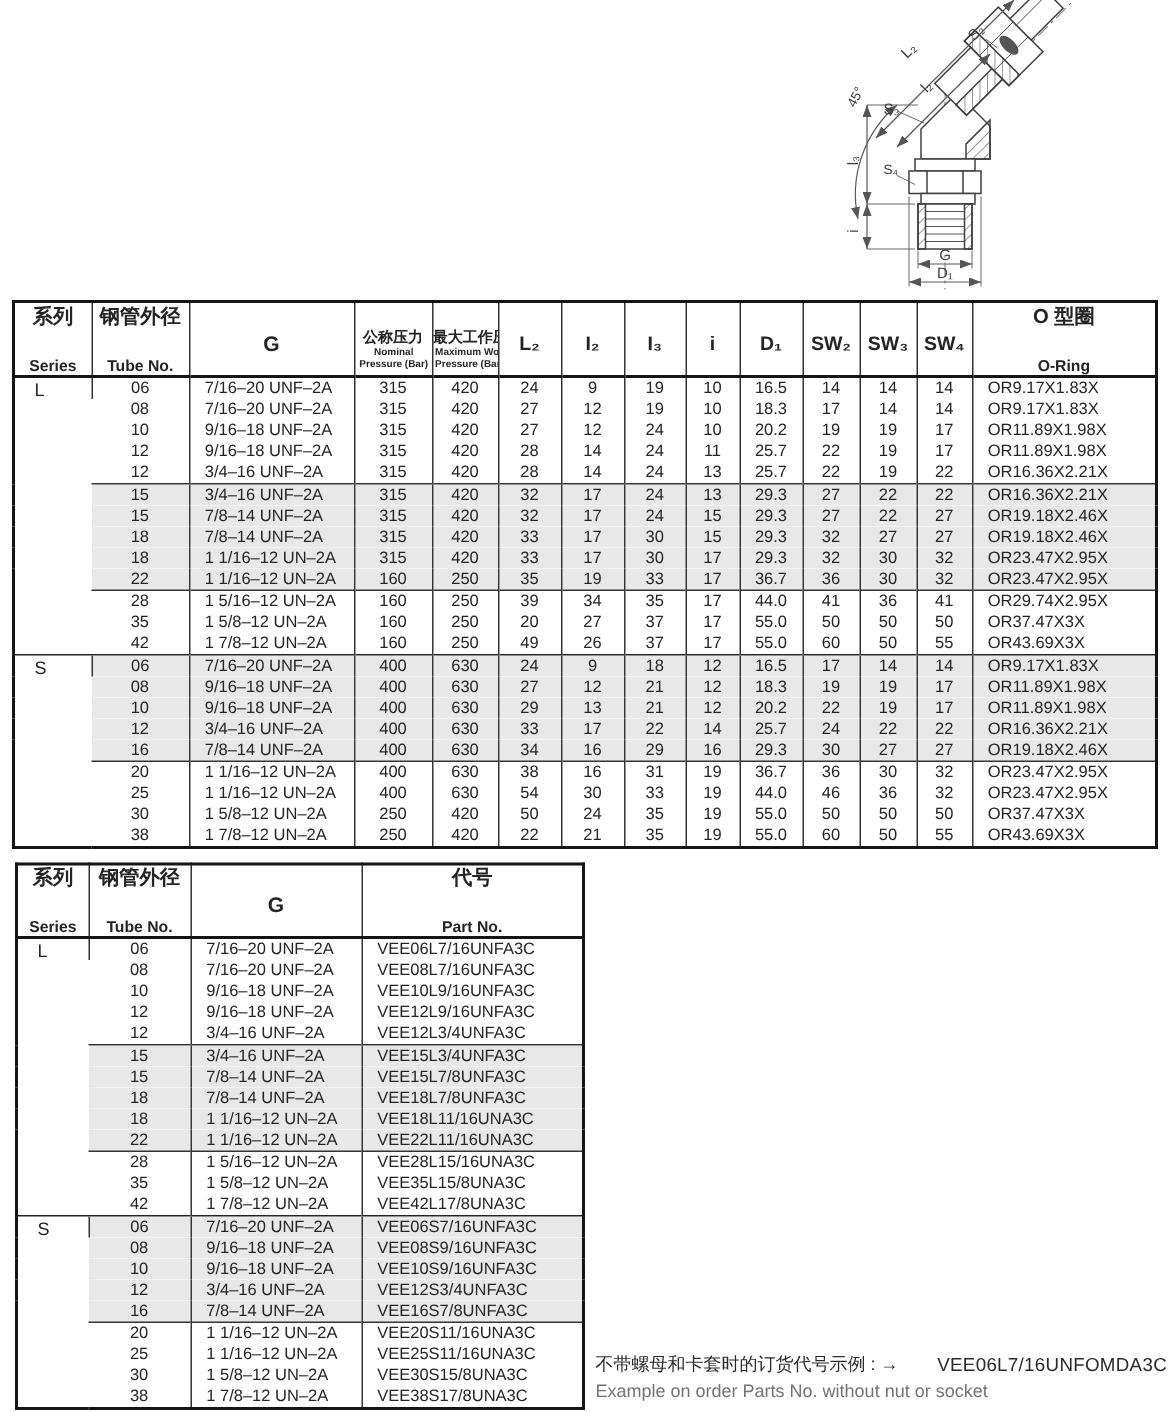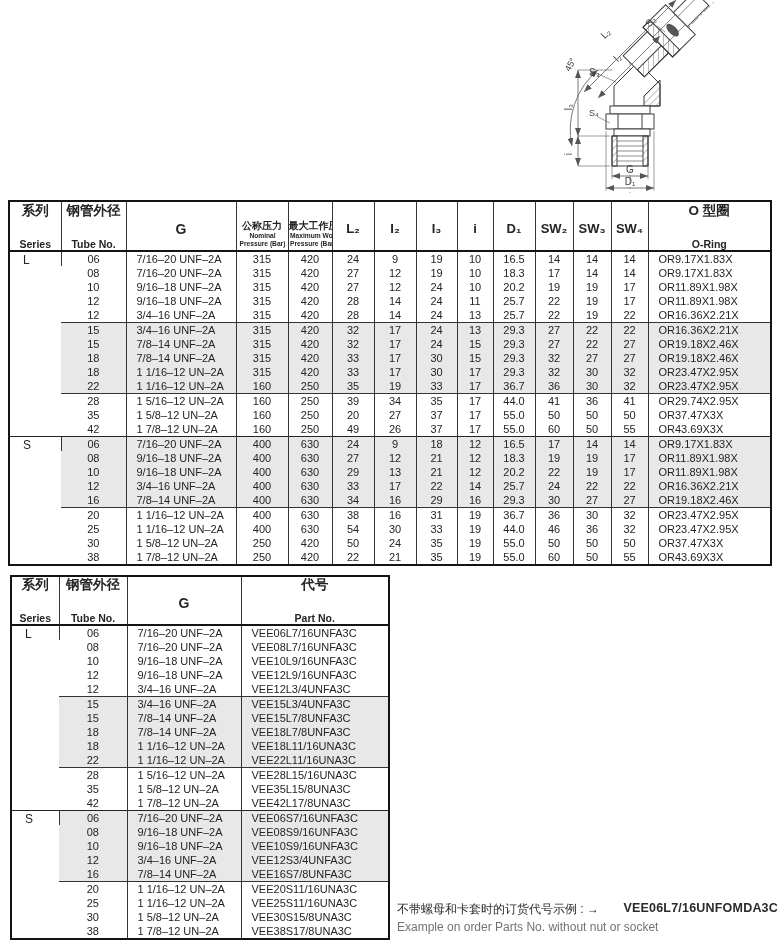--- a/index.html
+++ b/index.html
@@ -33,22 +33,22 @@
   .h-zh{font-size:13.5px;line-height:16px;}
   .h-en{font-size:10.5px;line-height:12px;margin-top:19px;}
   .h-zh-sm{font-size:10px;line-height:12px;margin-top:16px;}
   .h-en-xs{font-size:7px;line-height:8px;transform:scale(.95);}
   th.top{vertical-align:top;padding-top:6px;}
   .h-g{font-size:14px;}
   .h-dim{font-size:13px;}
 
   
   .footnote{position:absolute;left:397px;top:901px;width:381px;}
-  .fn-row{display:flex;justify-content:space-between;align-items:flex-start;font-size:12px;color:#2a2a2a;}
-  .fn-part{font-size:12.5px;letter-spacing:.2px;font-weight:bold;}
+  .fn-row{display:flex;justify-content:space-between;align-items:center;font-size:12px;color:#2a2a2a;}
+  .fn-part{font-size:12.5px;letter-spacing:.2px;}
   .fn-en{font-size:12px;color:#737373;margin-top:2px;}
 </style>
 </head>
 <body>
 
 <svg class="diagram" viewBox="0 0 222 196">
   <defs>
     <pattern id="hatch" width="5" height="5" patternUnits="userSpaceOnUse" patternTransform="rotate(45)">
       <line x1="0" y1="0" x2="0" y2="5" stroke="#6a6a6a" stroke-width="0.9"></line>
     </pattern>

